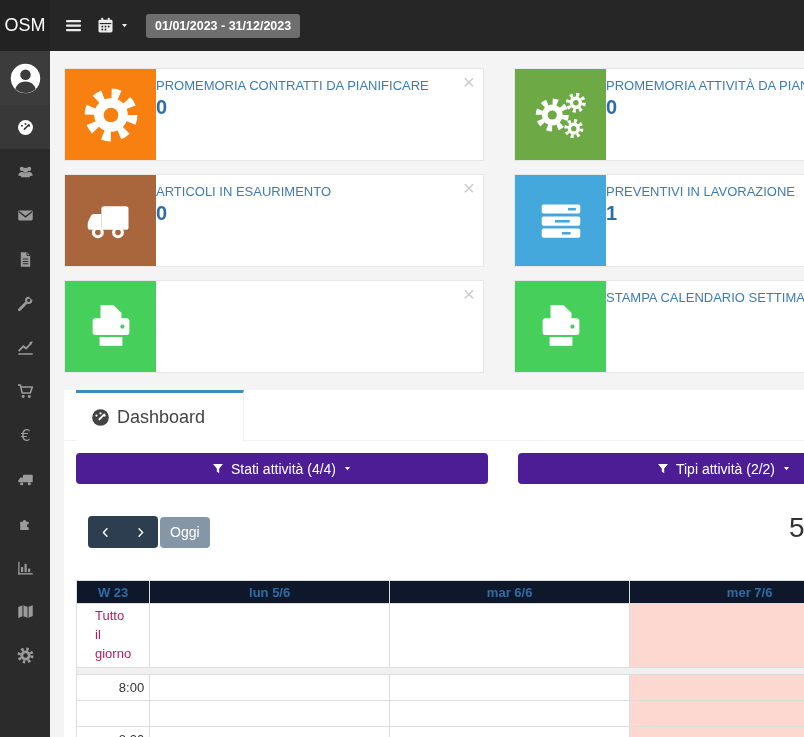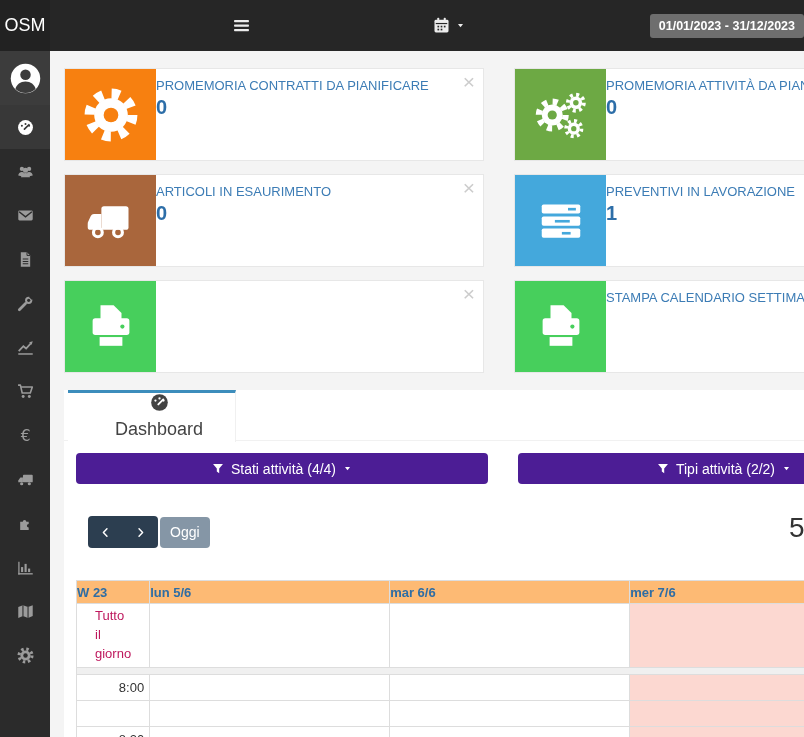--- a/index.html
+++ b/index.html
@@ -2,21 +2,21 @@
 <html><head>
 <meta charset="utf-8">
 <style>
   * { margin:0; padding:0; box-sizing:border-box; }
   html,body { width:804px; height:737px; overflow:hidden; background:#f4f4f4;
     font-family:"Liberation Sans", sans-serif; }
   body { position:relative; }
 
   
   .navbar { position:absolute; top:0; left:0; width:100%; height:51px; background:#262626;
-    display:flex; align-items:center; z-index:9;justify-content:space-between; }
+    display:flex; align-items:center; z-index:9; }
   .logo { width:50px; height:51px; background:#222; color:#fff; font-size:18px;
     display:flex; align-items:center; justify-content:center; flex:0 0 50px; }
   .nav-btn { background:none; border:0; color:#ececec; margin-left:15px; cursor:pointer;
     display:flex; align-items:center; gap:6px; --hole:#262626; }
   .nav-btn svg { width:17px; height:17px; }
   .nav-btn svg.caret { width:9px; height:9px; }
   .date-badge { margin-left:17px; background:#6e6e6e; color:#fff; font-weight:bold;
     font-size:12.5px; padding:5px 9px; border-radius:3px; cursor:pointer; border:0; }
 
   
@@ -42,24 +42,24 @@
   .card-icon svg { width:56px; height:56px; }
   .card-body { padding:9px 0; overflow:visible; white-space:nowrap; }
   .card-title { color:#3c7cb5; font-size:13px; cursor:pointer; }
   .card-value { color:#2d6ea8; font-size:20px; font-weight:bold; margin-top:3px; }
   .card-close { position:absolute; top:-1px; right:8px; color:#ccc; font-size:21px;
     background:none; border:0; cursor:pointer; line-height:1.3; }
 
   
   .panel { position:absolute; left:14px; top:339px; width:1210px; height:430px; background:#fff; }
   .tabbar { height:51px; border-bottom:1px solid #f1f1f1; position:relative; }
-  .tab { position:absolute; left:4px; top:0; width:168px; height:52px; background:#fff;
+  .tab { position:absolute; left:12px; top:0; width:168px; height:52px; background:#fff;
     border-top:3px solid #3c8dbc; border-right:1px solid #f0f0f0; display:flex;
     align-items:center; padding-left:15px; gap:7px; font-size:18px; color:#434343;
-    cursor:pointer;flex-direction:column; --hole:#fff; }
+    cursor:pointer; --hole:#fff; }
   .tab svg { width:19px; height:19px; color:#434343; }
 
   .filters { margin:12px 0 0 12px; display:flex; gap:30px; }
   .btn-filter { flex:0 0 412px; width:412px; height:31px; background:#4c1d95; border:0;
     border-radius:4px; color:#fff; font-size:14px; display:flex; align-items:center;
     justify-content:center; gap:7px; cursor:pointer; }
   .btn-filter svg { width:12px; height:12px; }
   .btn-filter svg.caret { width:9px; height:9px; }
 
   .cal-toolbar { margin:32px 0 0 24px; display:flex; align-items:center; height:32px; }
@@ -70,21 +70,21 @@
   .btn-today { margin-left:2px; height:31px; padding:0 10px; background:#8596a6;
     border:0; border-radius:4px; color:#fff; font-size:14px; cursor:default; }
   .cal-title { position:absolute; left:725px; top:122px; font-size:28px; font-weight:400;
     color:#333; white-space:nowrap; }
 
   
   .cal-table { position:absolute; left:12px; top:190px; border-collapse:collapse;
     table-layout:fixed; background:#fff; }
   .cal-table th, .cal-table td { border:1px solid #ddd; padding:0; }
   .cal-table th { height:23px; font-size:13px; font-weight:bold; color:#2e6da4;
-    text-align:left; background:#fdba74; }
+    text-align:center; background:#0f172a; }
   tr.allday { height:54px; }
   td.allday-axis { font-size:13px; color:#be185d; padding:3px 18px; vertical-align:top;
     line-height:1.45; }
   tr.divider td { height:7px; background:#f0f0f0; }
   tr.slot { height:26px; }
   td.time-axis { font-size:13px; color:#333; text-align:right; padding-right:5px;
     vertical-align:middle; }
   tr.dotted td { border-bottom:1px dotted #ddd; }
   td.today { background:#fcd8d1; }
 </style>

